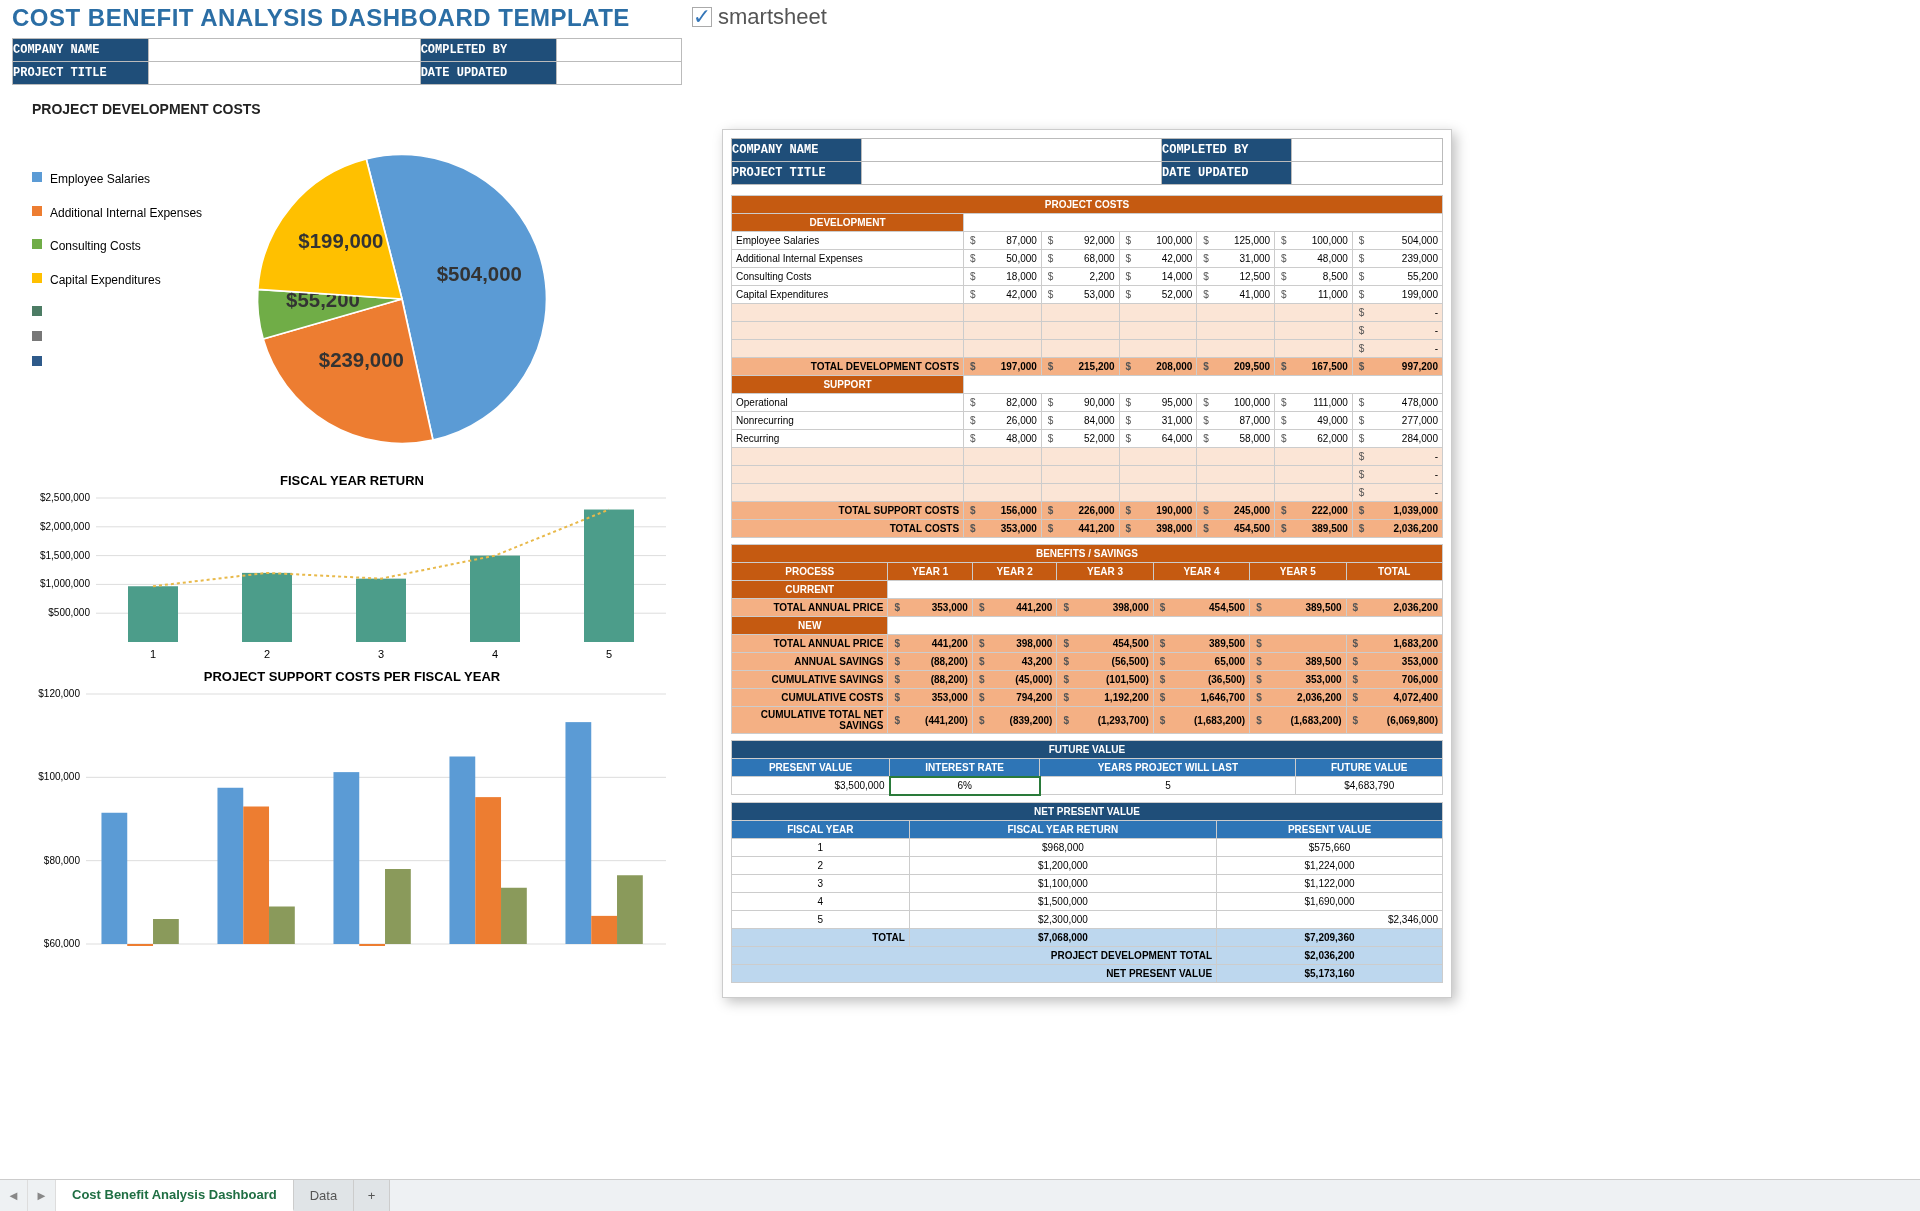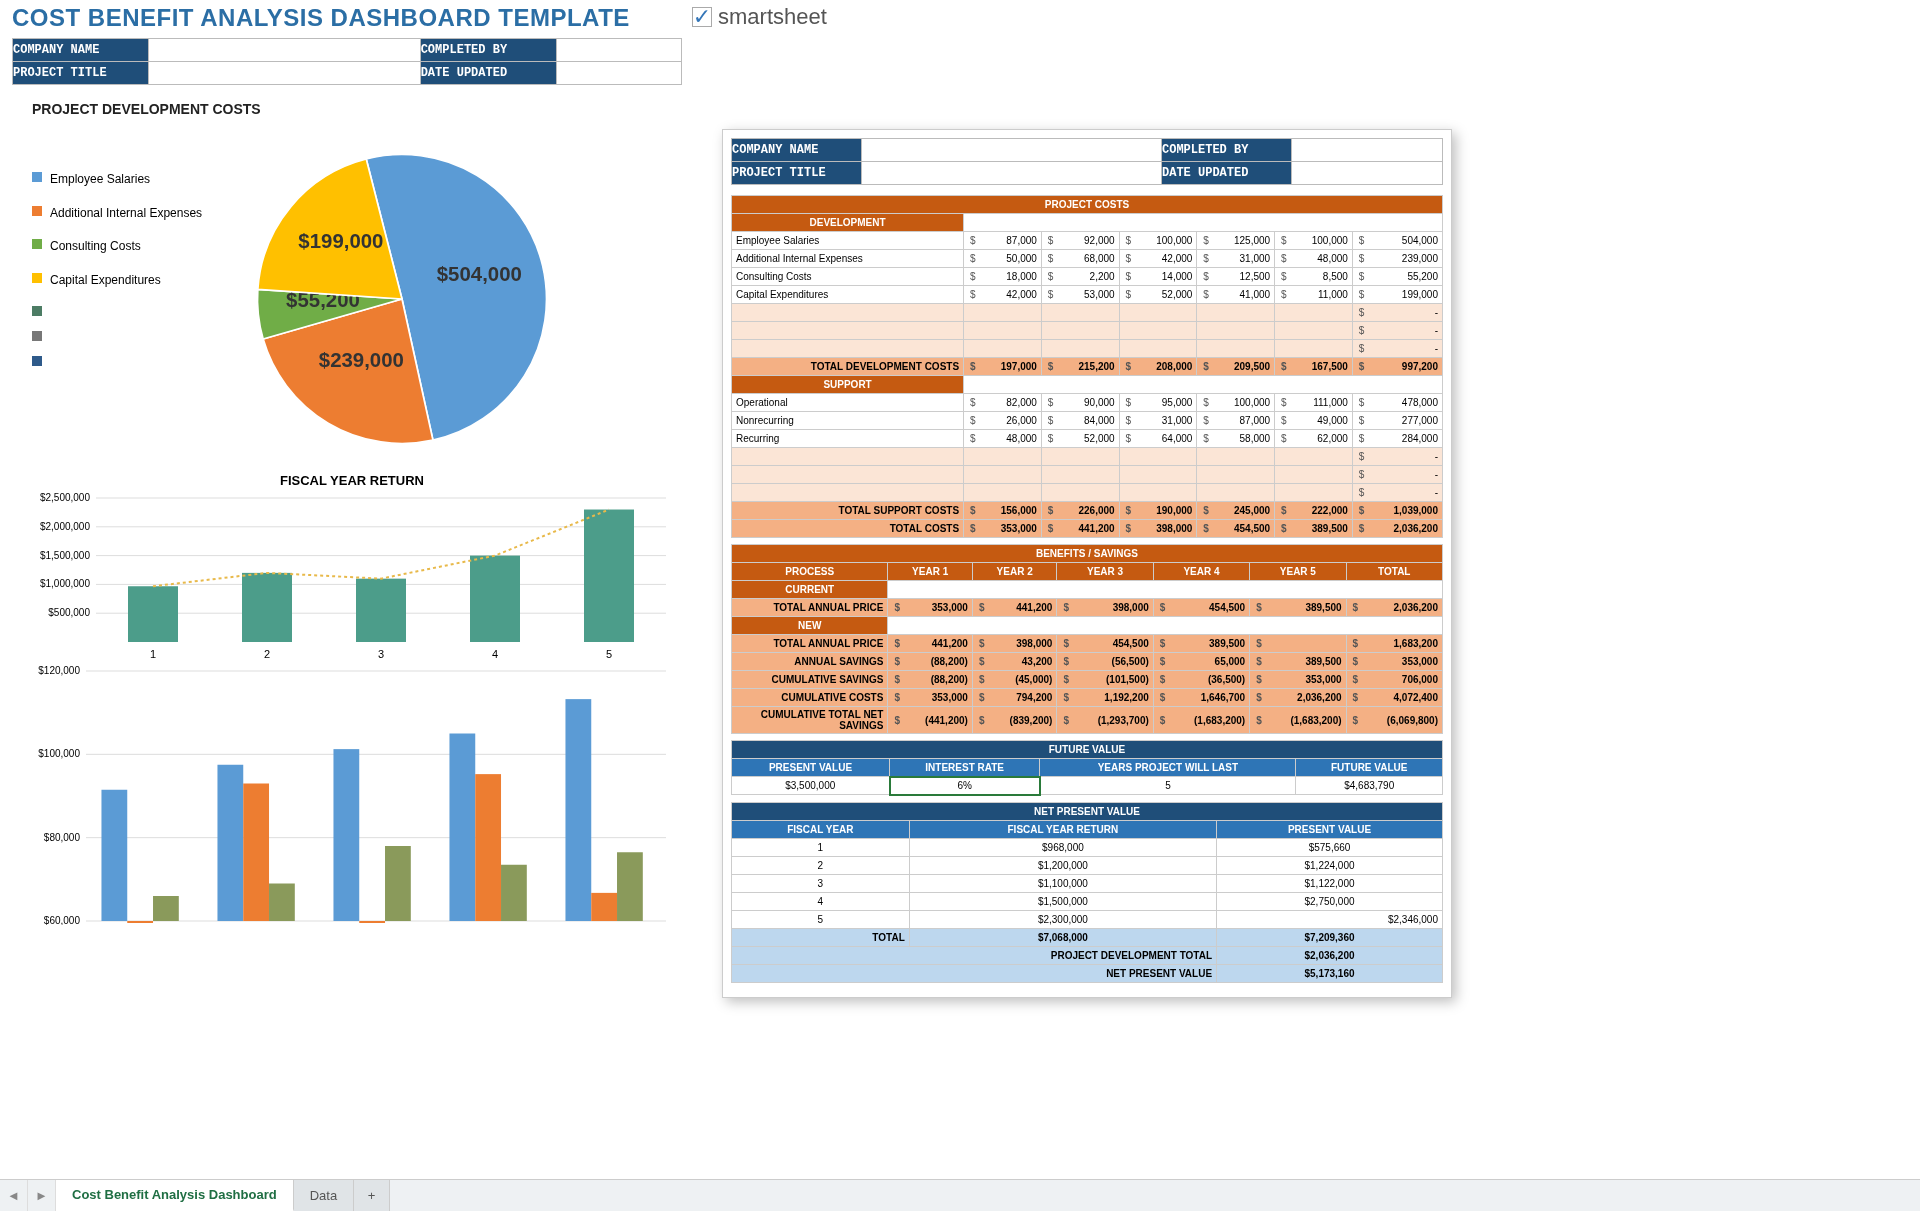--- a/index.html
+++ b/index.html
@@ -187,20 +187,21 @@
         <text x="251" y="166" text-anchor="middle" font-size="11">2</text>
         <rect x="340" y="86.64" width="50" height="63.36" fill="#4c9d8a"></rect>
         <text x="365" y="166" text-anchor="middle" font-size="11">3</text>
         <rect x="454" y="63.60000000000001" width="50" height="86.39999999999999" fill="#4c9d8a"></rect>
         <text x="479" y="166" text-anchor="middle" font-size="11">4</text>
         <rect x="568" y="17.519999999999982" width="50" height="132.48000000000002" fill="#4c9d8a"></rect>
         <text x="593" y="166" text-anchor="middle" font-size="11">5</text>
         <polyline points="137,94.2432 251,80.88 365,86.64 479,63.60000000000001 593,17.519999999999982" fill="none" stroke="#e8b94a" stroke-width="2" stroke-dasharray="3,3"></polyline>
       </svg>
 
+    <div class="chart-title">PROJECT SUPPORT COSTS PER FISCAL YEAR</div>
     <svg id="bar2" width="660" height="260" style="margin-left:4px;">
         <line x1="70" x2="650" y1="6" y2="6" stroke="#ddd"></line>
         <text x="64" y="9" text-anchor="end" font-size="10">$120,000</text>
         <line x1="70" x2="650" y1="89.33333333333334" y2="89.33333333333334" stroke="#ddd"></line>
         <text x="64" y="92.33333333333334" text-anchor="end" font-size="10">$100,000</text>
         <line x1="70" x2="650" y1="172.66666666666669" y2="172.66666666666669" stroke="#ddd"></line>
         <text x="64" y="175.66666666666669" text-anchor="end" font-size="10">$80,000</text>
         <line x1="70" x2="650" y1="256" y2="256" stroke="#ddd"></line>
         <text x="64" y="259" text-anchor="end" font-size="10">$60,000</text>
         <rect x="85.46666666666667" y="124.75" width="25.77777777777778" height="131.25" fill="#5b9bd5"></rect>
@@ -494,21 +495,21 @@
             <tr>
               <th colspan="4" class="sec-hdr-blue">FUTURE VALUE</th>
             </tr>
         <tr>
           <th class="sub-hdr-blue">PRESENT VALUE</th>
           <th class="sub-hdr-blue">INTEREST RATE</th>
           <th class="sub-hdr-blue">YEARS PROJECT WILL LAST</th>
           <th class="sub-hdr-blue">FUTURE VALUE</th>
         </tr>
         <tr>
-          <td style="text-align:center;">$3,500,000</td>
+          <td style="text-align:right;">$3,500,000</td>
           <td style="text-align:center;border:2px solid #2a7a3a;">6%</td>
           <td style="text-align:center;">5</td>
           <td style="text-align:center;">$4,683,790</td>
         </tr>
       </tbody>
         </table>
 
       <table class="data-table">
         <tbody>
             <tr>
@@ -532,21 +533,21 @@
               <td style="text-align:center;">$1,224,000</td>
             </tr>
             <tr>
               <td style="text-align:center;">3</td>
               <td style="text-align:center;">$1,100,000</td>
               <td style="text-align:center;">$1,122,000</td>
             </tr>
             <tr>
               <td style="text-align:center;">4</td>
               <td style="text-align:center;">$1,500,000</td>
-              <td style="text-align:center;">$2,750,000</td>
+              <td style="text-align:center;">$1,690,000</td>
             </tr>
             <tr>
               <td style="text-align:center;">5</td>
               <td style="text-align:center;">$2,300,000</td>
               <td style="text-align:right;">$2,346,000</td>
             </tr>
           </tbody>
         <tbody>
             <tr class="tot-blue">
               <td style="text-align:right!important;">TOTAL</td>

